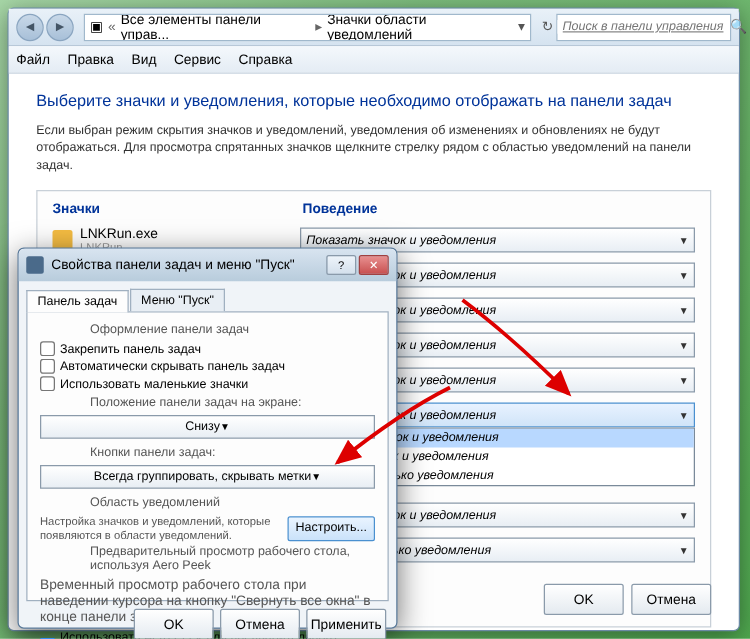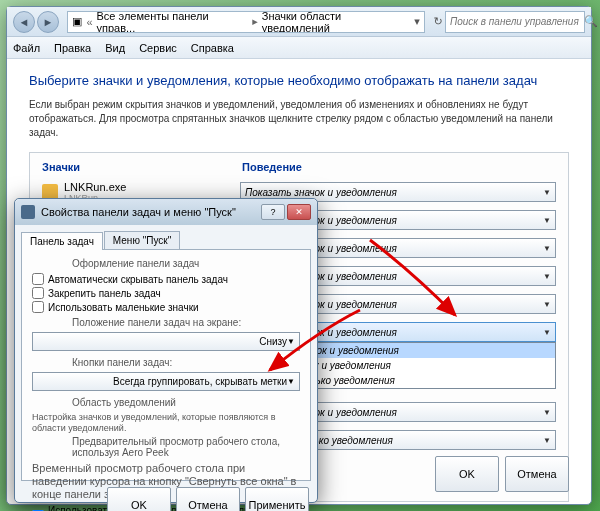--- a/index.html
+++ b/index.html
@@ -6,21 +6,21 @@
 body { width: 600px; height: 511px; background: linear-gradient(135deg, #a8d8a8 0%, #7fbf7f 30%, #4fa84f 100%); position: relative; overflow: hidden; }
 
 
 .cp-window { position: absolute; left: 6px; top: 6px; width: 586px; height: 499px; background: #fff; border: 1px solid #6b8aa5; border-radius: 5px; box-shadow: 0 4px 20px rgba(0,0,0,0.4); }
 .cp-titlebar { height: 30px; background: linear-gradient(to bottom, #e9f1f8, #d5e3f0); border-bottom: 1px solid #b8c8d8; display: flex; align-items: center; padding: 0 6px; font-size: 11px; }
 .nav-btn { width: 22px; height: 22px; border-radius: 50%; background: linear-gradient(to bottom, #c8d8e8, #a8c0d8); border: 1px solid #8aa5c0; margin-right: 2px; display: flex; align-items: center; justify-content: center; color: #456; }
 .breadcrumb { flex: 1; margin: 0 6px; height: 22px; border: 1px solid #a0b8cc; background: #fff; display: flex; align-items: center; font-size: 11px; padding-left: 4px; overflow: hidden; }
 .bc-sep { margin: 0 4px; color: #666; }
 .bc-drop { width: 14px; text-align: center; color: #555; }
 .search-box { width: 140px; height: 22px; border: 1px solid #a0b8cc; background: #fff; display: flex; align-items: center; }
-.search-box input { border: none; outline: none; font-size: 10px; color: #888; font-style: italic; flex: 1; padding-left: 4px; }
+.search-box input { border: none; outline: none; font-size: 10px; color: #888; font-style: italic; flex: 1; padding-left: 4px; text-decoration: underline; }
 .search-icon { width: 18px; text-align: center; color: #4a74a8; font-size: 11px; }
 .cp-menubar { height: 22px; background: linear-gradient(to bottom, #f4f8fc, #e4ecf4); border-bottom: 1px solid #c8d4e0; display: flex; align-items: center; font-size: 11px; padding-left: 6px; text-align: center; }
 .cp-menubar span { margin-right: 14px; }
 .cp-content { padding: 14px 22px; height: calc(100% - 52px); overflow: hidden; }
 .cp-heading { color: #003399; font-size: 13px; margin-bottom: 10px; }
 .cp-desc { font-size: 10px; color: #333; line-height: 1.4; margin-bottom: 12px; }
 
 .icons-panel { border: 1px solid #c8d0d8; background: #fdfdfd; padding: 8px 12px 8px 12px; height: 350px; overflow: hidden; }
 .icons-header { display: flex; color: #003399; font-size: 11px; font-weight: 600; margin-bottom: 6px; }
 .col1 { width: 200px; }
@@ -29,39 +29,39 @@
 .icon-img { width: 16px; height: 16px; background: #f4bc42; border-radius: 2px; margin-right: 6px; flex-shrink: 0; }
 .icon-name { width: 176px; }
 .icon-sub { font-size: 9px; color: #999; }
 .behavior-select { flex: 1; height: 20px; border: 1px solid #8a9aaa; background: linear-gradient(to bottom, #fff, #e8eef4); font-size: 10px; padding: 0 4px; display: flex; align-items: center; justify-content: space-between; position: relative; font-style: italic; }
 .behavior-select.active { border-color: #4a90d0; background: linear-gradient(to bottom, #e8f2ff, #d0e4f8); }
 .behavior-select .arrow { font-size: 8px; color: #333; }
 .dropdown-list { position: absolute; left: -1px; top: 19px; width: calc(100% + 2px); background: #fff; border: 1px solid #7a8a9a; z-index: 5; }
 .dropdown-list div { padding: 2px 6px; font-size: 10px; }
 .dropdown-list .sel { background: #b8d8ff; }
 .cp-buttons { position: absolute; bottom: 12px; right: 22px; display: flex; gap: 6px; }
-.win-btn { min-width: 64px; height: 36px; border: 1px solid #8a9aaa; background: linear-gradient(to bottom, #fff, #e4eaf0); font-size: 11px; border-radius: 2px; }
+.win-btn { min-width: 64px; height: 25px; border: 1px solid #8a9aaa; background: linear-gradient(to bottom, #fff, #e4eaf0); font-size: 11px; border-radius: 2px; }
 .link-below { position: absolute; bottom: 40px; left: 34px; font-size: 10px; color: #999; }
 
 
 .props-window { position: absolute; left: 14px; top: 198px; width: 304px; height: 305px; background: #f0f4f8; border: 1px solid #5a7a9a; border-radius: 5px; box-shadow: 0 6px 24px rgba(0,0,0,0.55); z-index: 10; }
 .props-title { height: 26px; background: linear-gradient(to bottom, #d8e4f0, #b8ccdc); border-radius: 5px 5px 0 0; display: flex; align-items: center; padding: 0 6px; font-size: 11px; }
 .title-icon { width: 14px; height: 14px; background: #4a6a8a; border-radius: 2px; margin-right: 6px; }
 .title-text { flex: 1; }
 .win-controls { display: flex; gap: 2px; }
 .wc-btn { width: 24px; height: 16px; border: 1px solid #8a9aaa; background: linear-gradient(to bottom, #eef4fa, #d4e0ec); border-radius: 2px; font-size: 9px; display: flex; align-items: center; justify-content: center; }
 .wc-close { background: linear-gradient(to bottom, #e89090, #c85050); color: #fff; border-color: #a04040; }
 .tabs { display: flex; margin: 6px 6px 0 6px; font-size: 10px; }
 .tab { padding: 3px 8px; border: 1px solid #a0b0c0; background: #e8eef4; border-bottom: none; margin-right: 1px; }
 .tab.active { background: #fdfdfd; position: relative; top: 1px; }
 .tab-body { margin: 0 6px 6px 6px; border: 1px solid #a0b0c0; background: #fdfdfd; padding: 8px 10px; height: 232px; font-size: 10px; }
 .section-label { color: #555; margin-bottom: 4px; margin-left: 40px; }
 .chk-row { display: flex; align-items: center; margin-bottom: 2px; }
 .chk-row input { margin-right: 4px; width: 12px; height: 12px; }
-.combo { width: 100%; height: 19px; border: 1px solid #8a9aaa; background: linear-gradient(to bottom, #fff, #e8eef4); font-size: 10px; padding: 0 4px; display: flex; align-items: center; justify-content: flex-end; margin: 2px 0 6px 0; }
+.combo { width: 100%; height: 19px; border: 1px solid #8a9aaa; background: linear-gradient(to bottom, #fff, #e8eef4); font-size: 10px; padding: 0 4px; display: flex; align-items: center; justify-content: center; margin: 2px 0 6px 0; }
 .combo .arrow { font-size: 8px; }
 .notif-area { display: flex; align-items: center; gap: 8px; margin-bottom: 2px; }
 .notif-text { flex: 1; font-size: 9px; color: #555; line-height: 1.2; }
 .customize-btn { width: 70px; height: 20px; border: 1px solid #4a90d0; background: linear-gradient(to bottom, #eaf4ff, #cae2fa); font-size: 10px; border-radius: 2px; }
 .aero-text { font-size: 11px; color: #555; line-height: 1.2; margin-bottom: 4px; }
 .props-buttons { display: flex; justify-content: flex-end; gap: 5px; padding: 0 8px 8px 0; }
 
 
 .arrow-svg { position: absolute; pointer-events: none; z-index: 20; }
 </style>
@@ -185,43 +185,44 @@
     </div>
   </div>
   <div class="tabs">
     <div class="tab active">Панель задач</div>
     <div class="tab">Меню "Пуск"</div>
   </div>
   <div class="tab-body">
     <div class="section-label">Оформление панели задач</div>
     <div class="chk-row">
         <input type="checkbox" style="">
+        <span>Закрепить панель задач</span>
+      </div>
+    <div class="chk-row">
+        <input type="checkbox" style="">
         <span>Автоматически скрывать панель задач</span>
-      </div>
-    <div class="chk-row">
-        <input type="checkbox" style="">
-        <span>Закрепить панель задач</span>
       </div>
     <div class="chk-row">
         <input type="checkbox" style="">
         <span>Использовать маленькие значки</span>
       </div>
     <div class="section-label" style="margin-top:4px">Положение панели задач на экране:</div>
     <div class="combo">
         <span>Снизу</span>
         <span class="arrow">▼</span>
       </div>
     <div class="section-label">Кнопки панели задач:</div>
     <div class="combo">
         <span>Всегда группировать, скрывать метки</span>
         <span class="arrow">▼</span>
       </div>
     <div class="section-label">Область уведомлений</div>
     <div class="notif-area">
       <div class="notif-text">Настройка значков и уведомлений, которые появляются в области уведомлений.</div>
+      <button class="customize-btn">Настроить...</button>
     </div>
     <div class="section-label">Предварительный просмотр рабочего стола, используя Aero Peek</div>
     <div class="aero-text">Временный просмотр рабочего стола при наведении курсора на кнопку "Свернуть все окна" в конце панели задач.</div>
     <div class="chk-row">
         <input type="checkbox" checked="" style="">
         <span>Использовать Aero Peek для предварительного просмотра рабочего стола</span>
       </div>
 
   </div>
   <div class="props-buttons">

